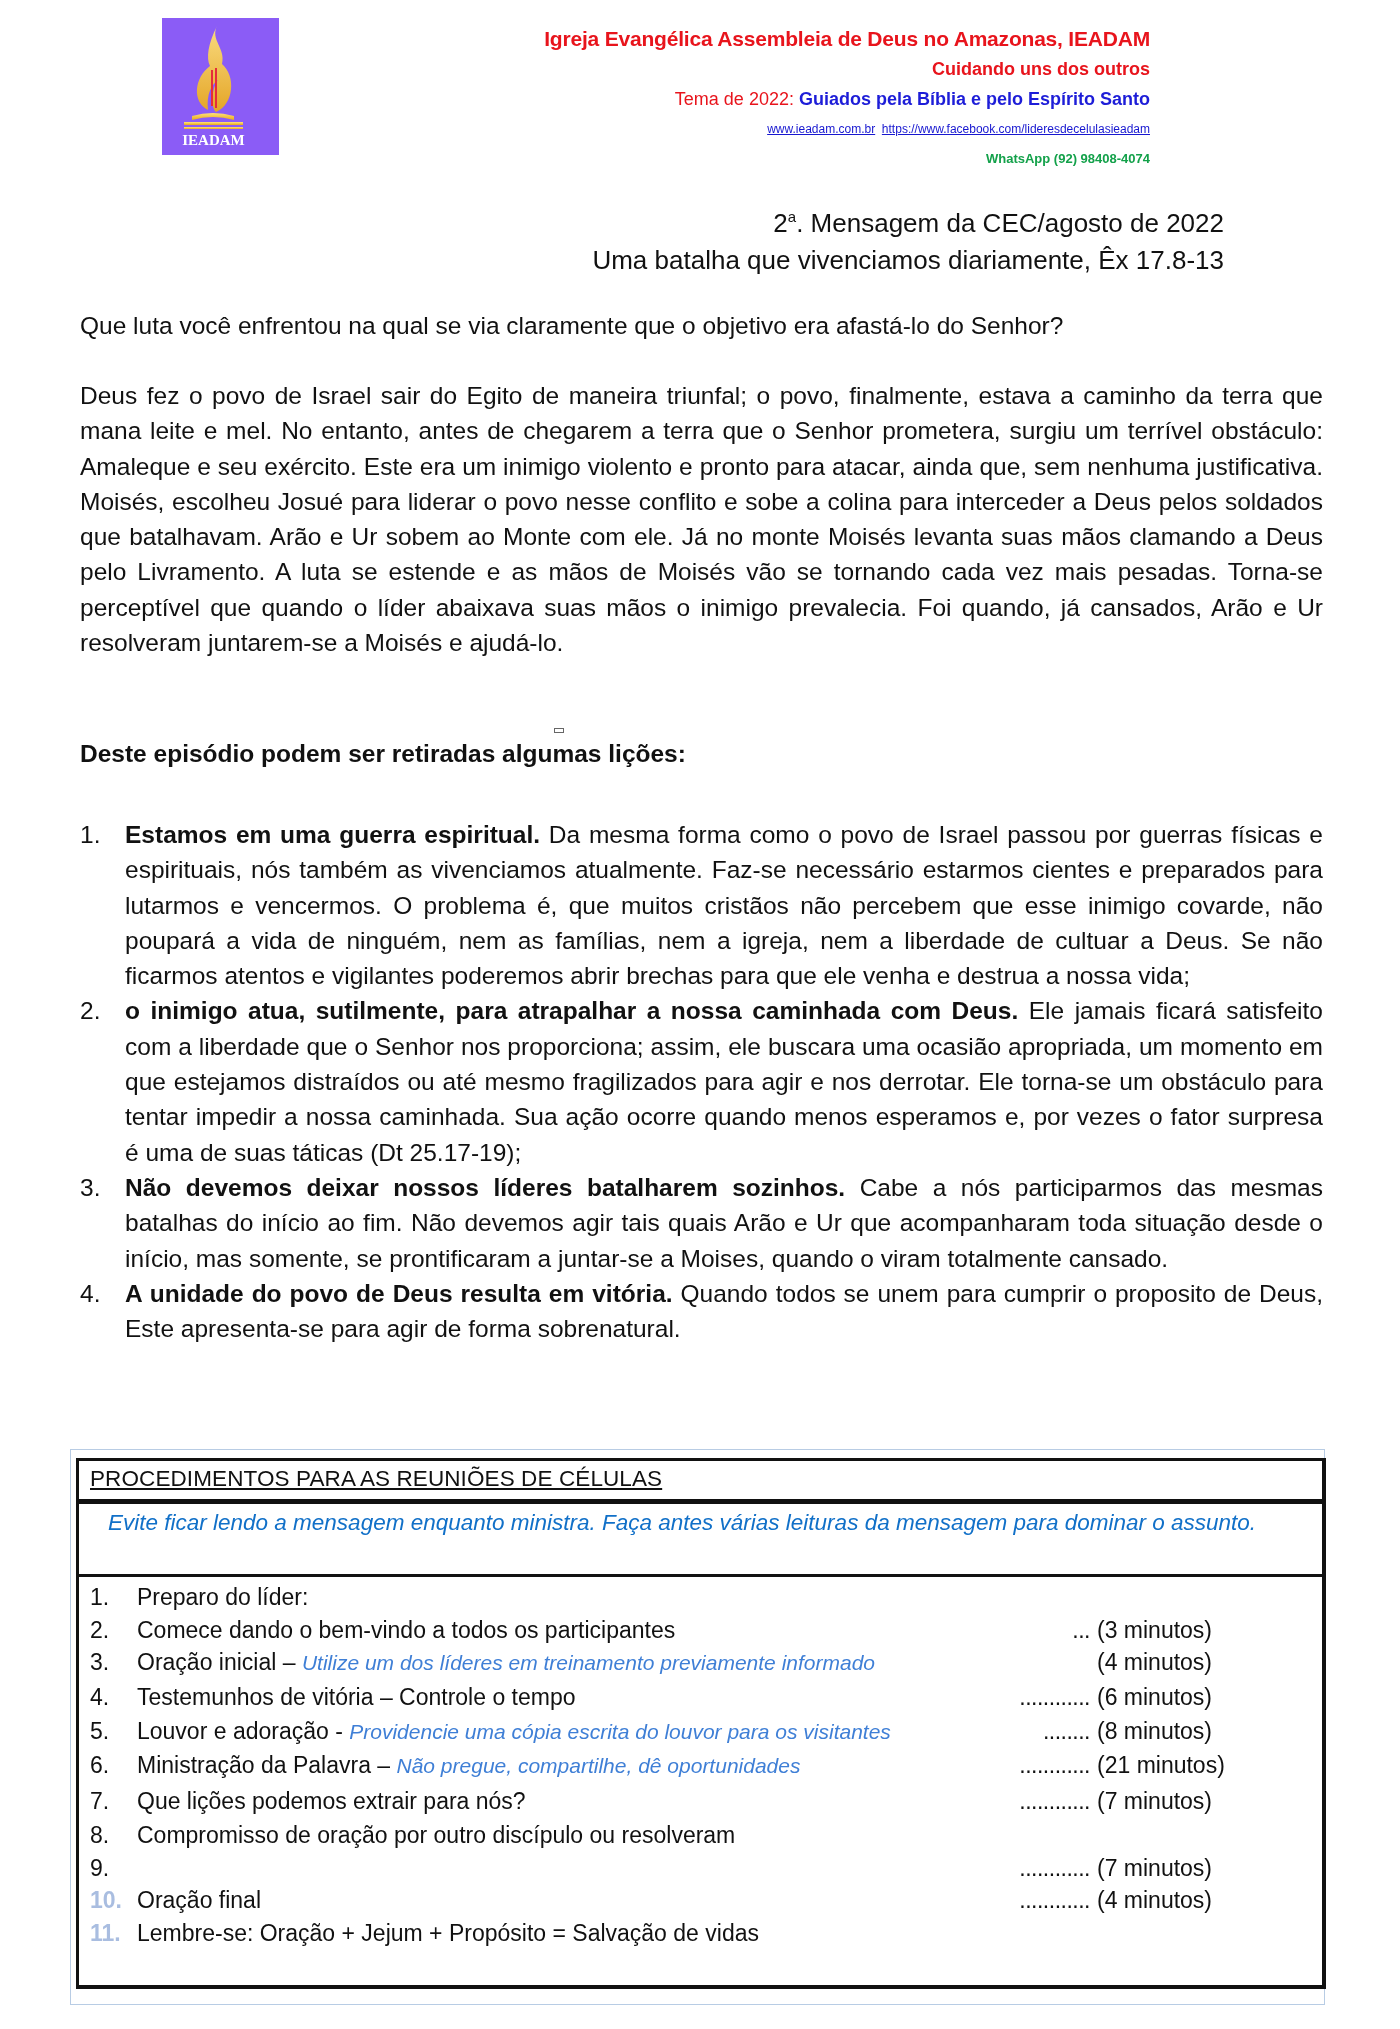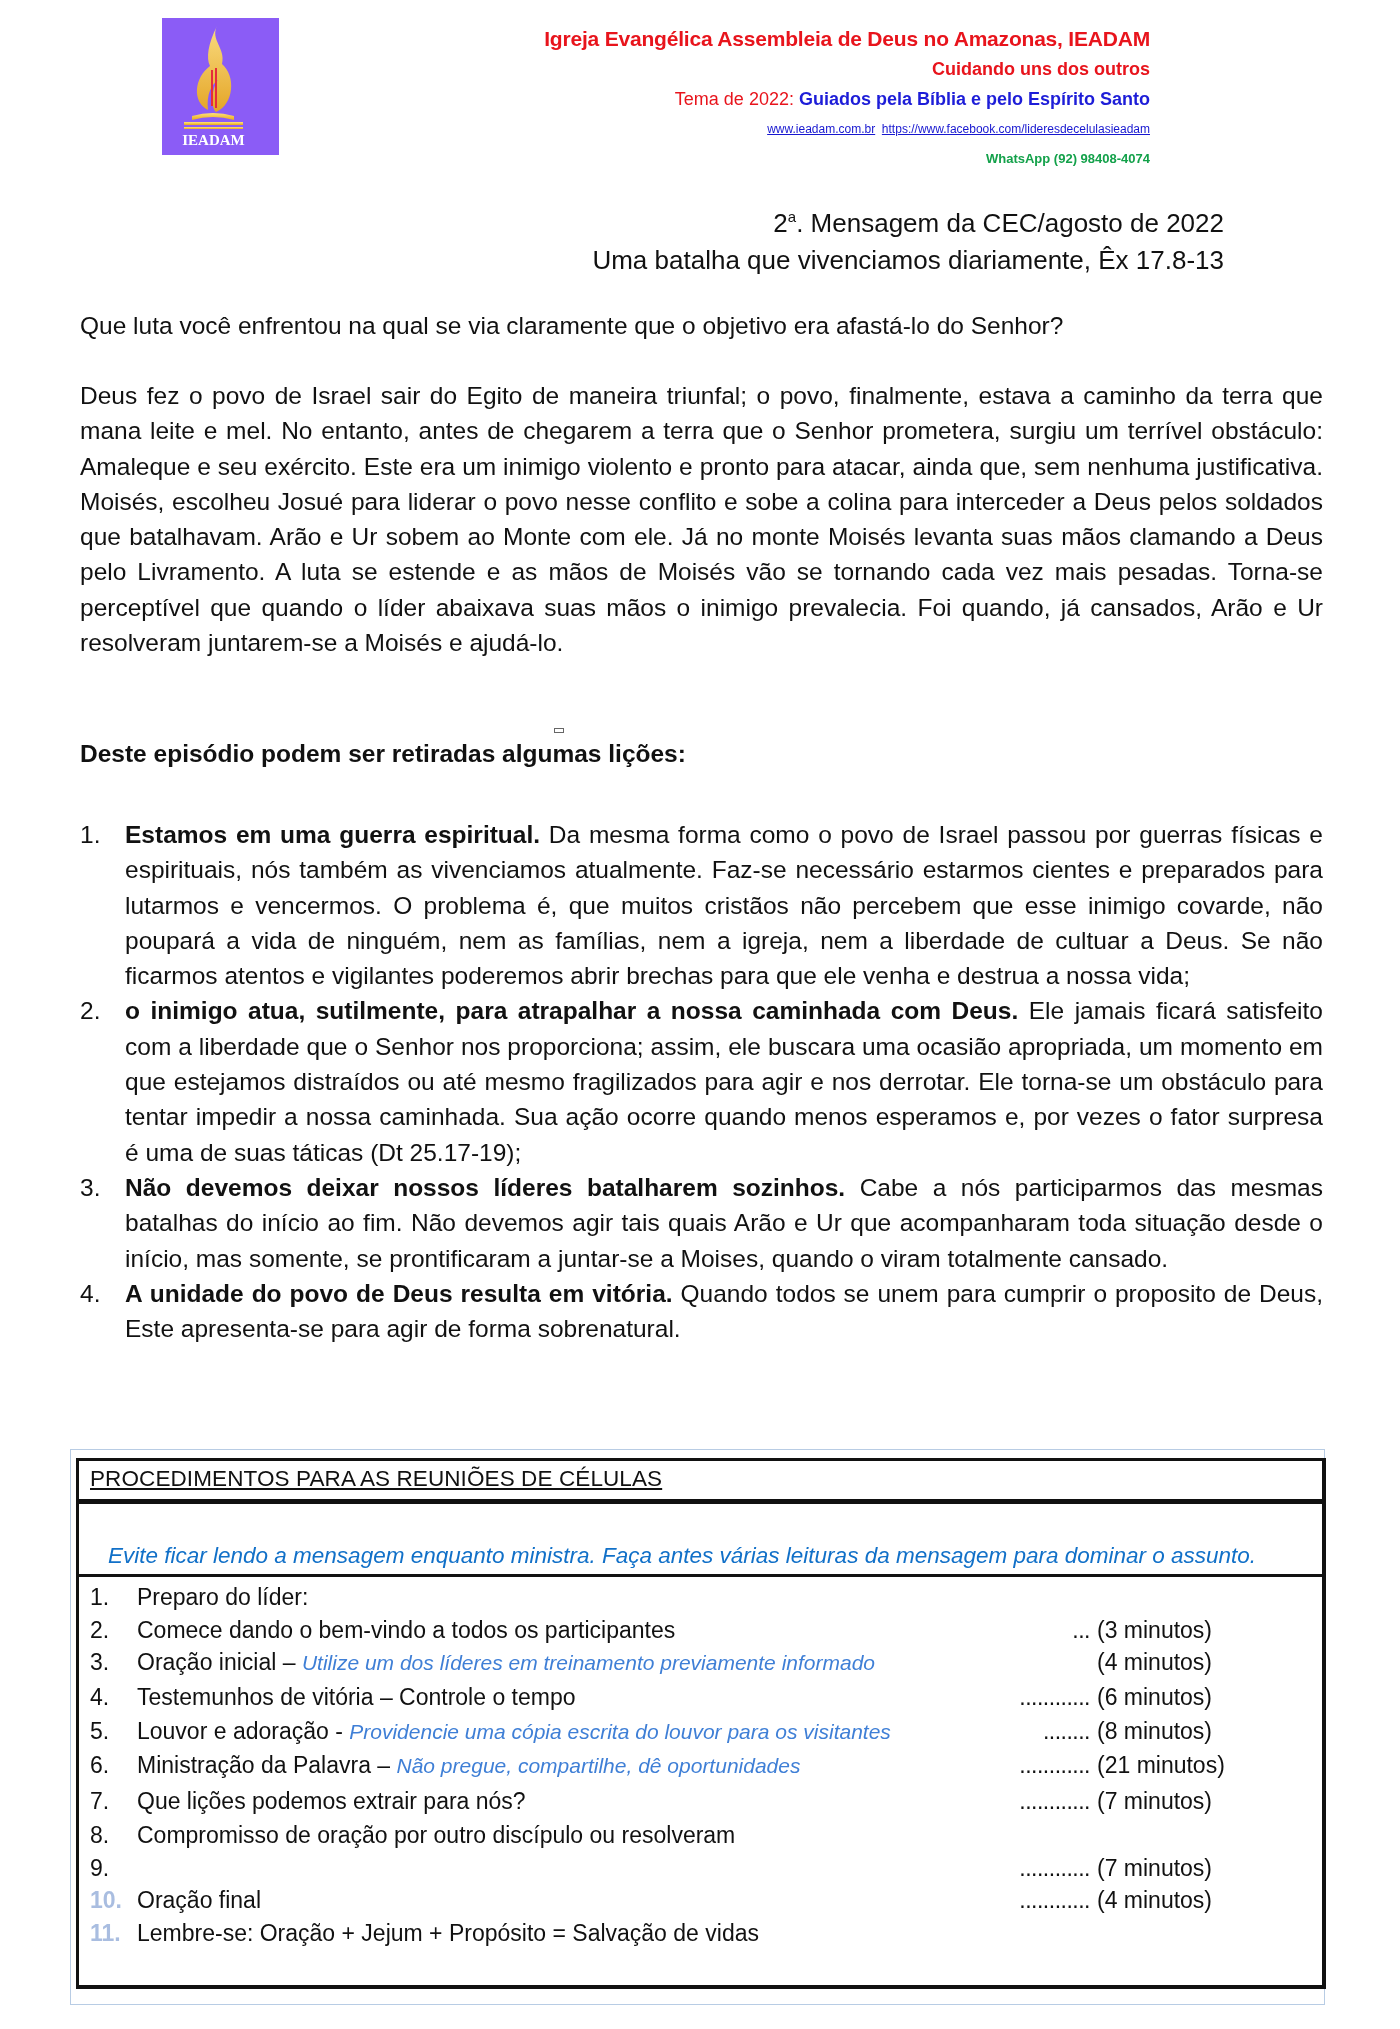--- a/index.html
+++ b/index.html
@@ -74,21 +74,21 @@
     }
     .proc-title {
       position: absolute; left: 90px; top: 1466px;
       font-size: 22.5px; text-decoration: underline; color: #111; letter-spacing: 0.1px;
     }
     .proc-sep1 {
       position: absolute; left: 76px; top: 1499px; width: 1250px; height: 5px; background: #111;
     }
     .proc-note {
       position: absolute; left: 108px; top: 1506px; width: 1200px;
-      font-size: 22.5px; line-height: 33px; font-style: italic; color: #1170c8; margin-top: 33px;
+      font-size: 22.5px; line-height: 33px; font-style: italic; color: #1170c8;
     }
     .proc-sep2 {
       position: absolute; left: 76px; top: 1574px; width: 1250px; height: 3px; background: #111;
     }
     .proc-list {
       position: absolute; left: 90px; top: 1581px; width: 1180px;
       margin: 0; padding: 0; list-style: none;
       font-size: 23px; color: #111;
     }
     .proc-list li {

